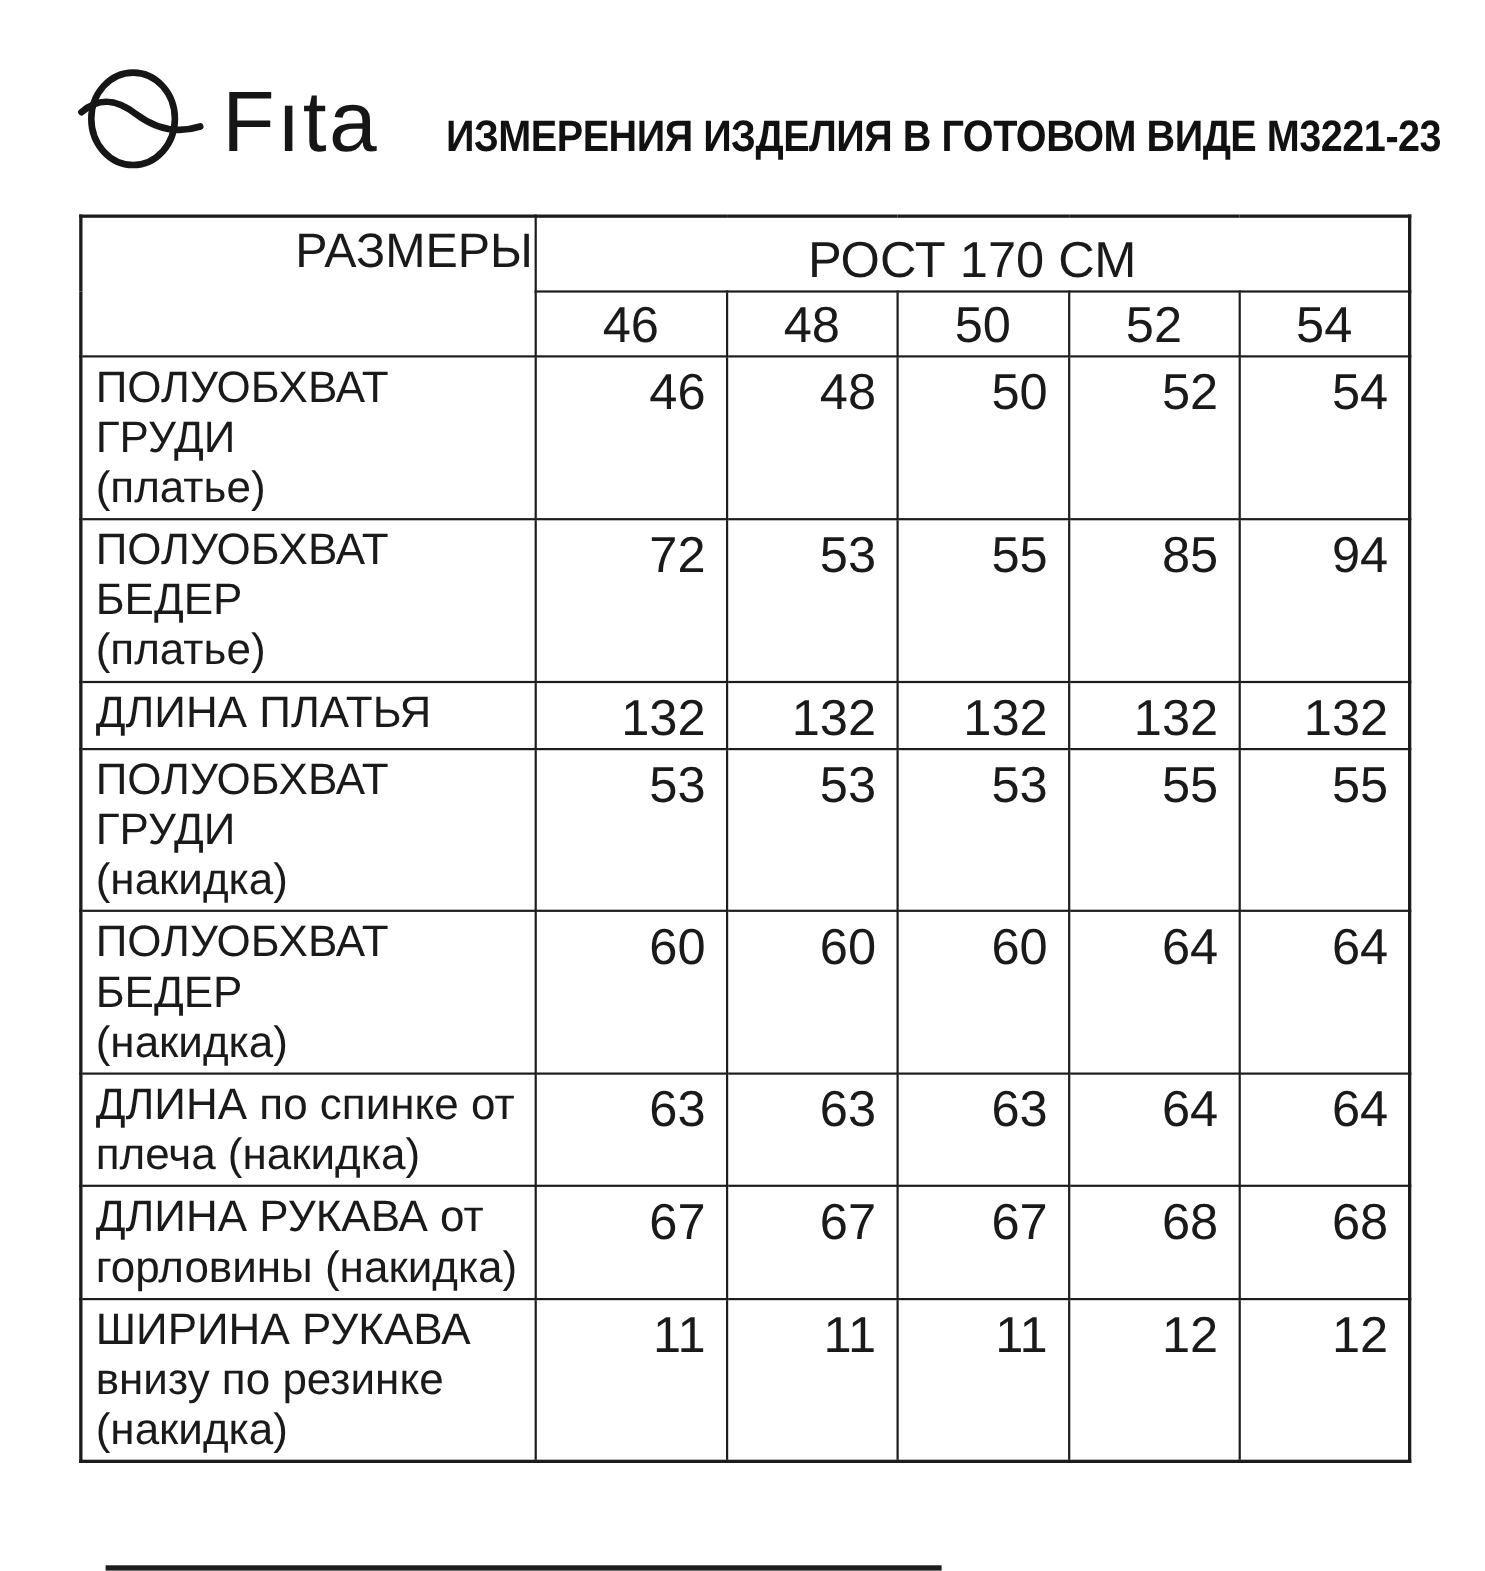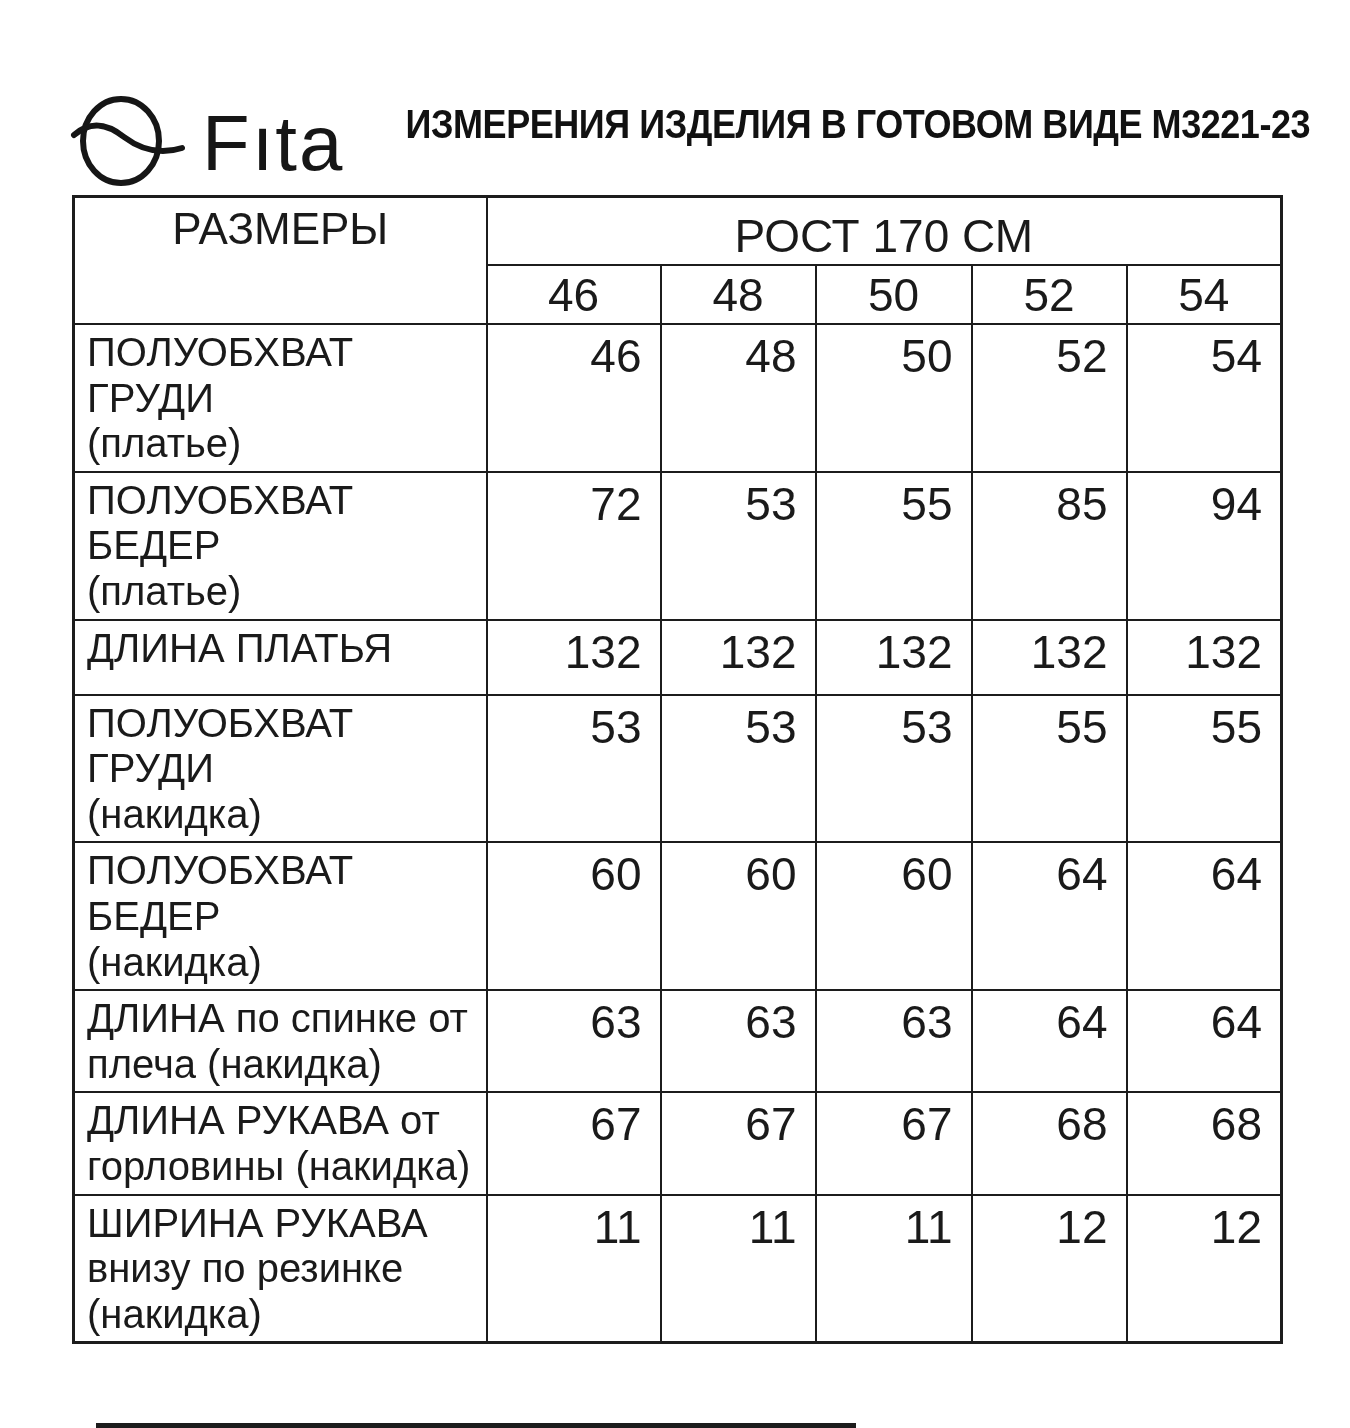--- a/index.html
+++ b/index.html
@@ -2,21 +2,21 @@
 <html><head>
 <meta charset="utf-8">
 <style>
   html,body{margin:0;padding:0;}
   body{
     width:1350px;height:1428px;position:relative;overflow:hidden;
     background:#ffffff;color:#1a1a1a;
     font-family:"Liberation Sans", sans-serif;
   }
   
-  .logo{position:absolute;left:70px;top:58px;display:flex;align-items:flex-start;margin-top:33px;}
+  .logo{position:absolute;left:70px;top:58px;display:flex;align-items:flex-start;}
   .logo-mark{width:118px;height:104px;display:block;}
   .logo-text{
     font-size:78px;line-height:104px;letter-spacing:2px;
     color:#161616;margin-left:14px;font-weight:normal;
   }
   
   .title{
     position:absolute;top:102px;right:40px;
     font-size:40px;font-weight:bold;letter-spacing:-0.5px;white-space:nowrap;
     transform:scaleX(0.90);transform-origin:100% 50%;
@@ -28,39 +28,39 @@
     border-collapse:collapse;table-layout:fixed;
     border:3px solid #1c1c1c;
   }
   .size-table td,.size-table th{
     border:2px solid #1c1c1c;
     vertical-align:top;
     font-weight:normal;
     overflow:hidden;
   }
   .corner{
-    text-align:center;font-weight:bold;font-size:44px;letter-spacing:0;
+    text-align:right;font-weight:bold;font-size:44px;letter-spacing:0;
     padding-top:6px;
   }
   .group-hdr{
     text-align:center;font-size:46px;padding-top:11px;height:53px;
   }
   .size-hdr{
     text-align:center;font-size:46px;padding-top:2px;height:53px;
   }
   .label-cell{
     font-size:40px;line-height:1.14;padding:5px 6px 4px 12px;
     white-space:pre-line;
   }
   .val{
     text-align:right;font-size:46px;padding:4px 18px 0 0;
   }
   tbody tr:nth-child(1){height:83px;}
   tbody tr:nth-child(2){height:82px;}
-  tbody tr:nth-child(3){height:75px;}
+  tbody tr:nth-child(3){height:61px;}
   tbody tr:nth-child(4){height:82px;}
   tbody tr:nth-child(5){height:81px;}
   tbody tr:nth-child(6){height:82px;margin-top:44px;}
   tbody tr:nth-child(7){height:82px;}
   tbody tr:nth-child(8){height:113px;}
   
   .bottom-artifact{
     position:absolute;left:96px;top:1423px;width:760px;height:5px;
     background:#1c1c1c;
   }

